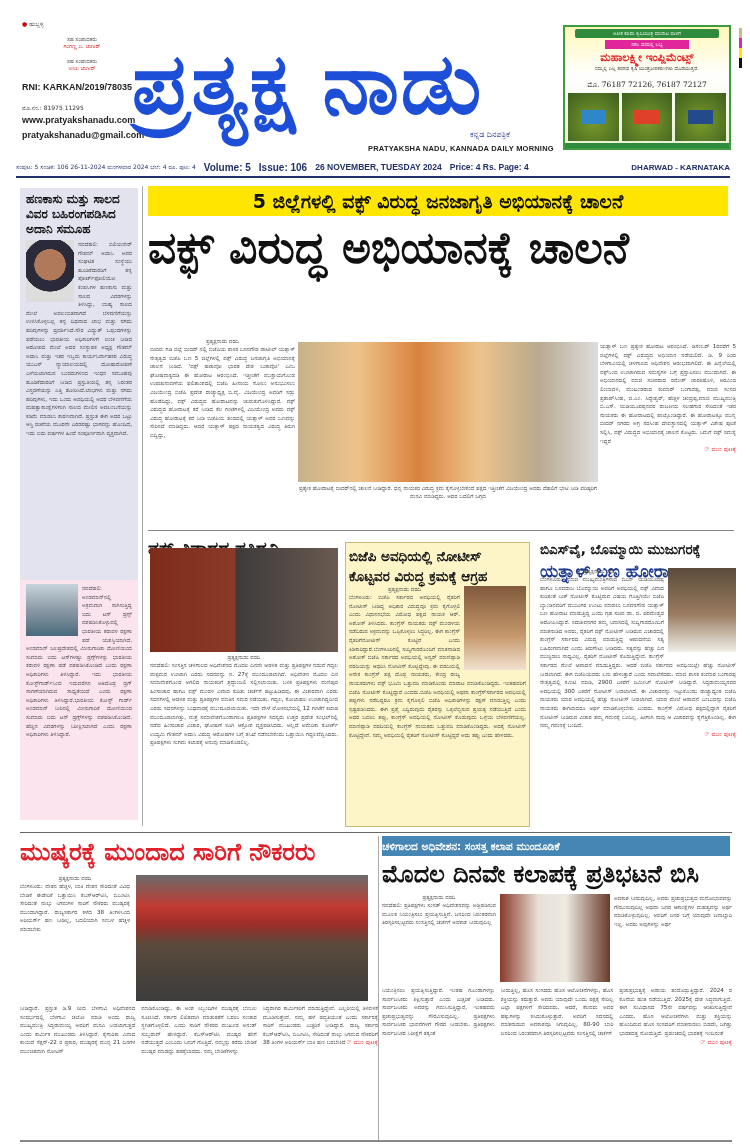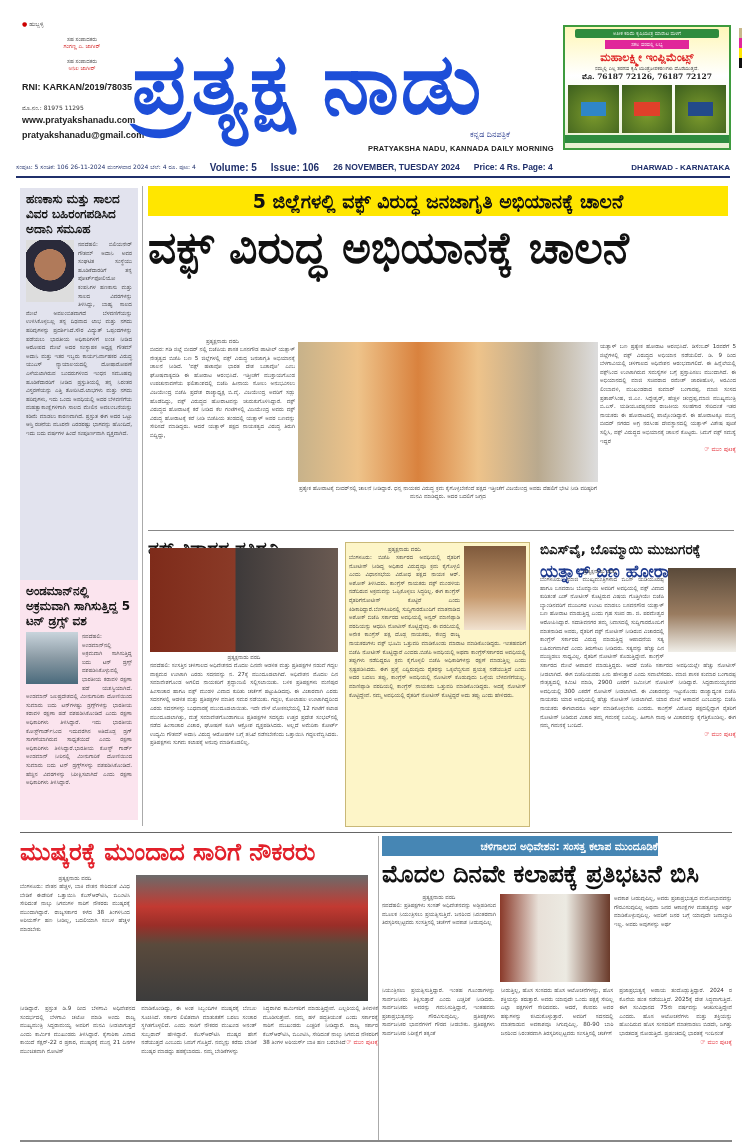--- a/index.html
+++ b/index.html
@@ -14,28 +14,28 @@
 #mast-left .phone{font-size:6px;margin-top:10px}
 #mast-left .web{font-family:"Liberation Sans",sans-serif;font-weight:bold;font-size:9px;margin-top:3px;color:#222}
 #logo{left:132px;top:34px;width:420px;height:100px;color:#1d4ed8;font-family:Liberation Sans, sans-serif;font-weight:bold;font-size:84px;line-height:100px;letter-spacing:2px;white-space:nowrap}
 #logo-sub1{left:470px;top:130px;font-size:8px;color:#2a3c8f}
 #logo-sub2{left:368px;top:144px;font-size:7.5px;font-weight:bold;font-family:"Liberation Sans",sans-serif;color:#222;letter-spacing:.2px}
 #ad{left:563px;top:25px;width:168px;height:125px;border:2px solid #3e9b3e;background:linear-gradient(#fff7b8,#fff 40%,#e8f0d0);overflow:hidden}
 #ad .top{background:#2e8b3e;color:#fff;font-size:5px;text-align:center;margin:2px 10px;padding:1px;border-radius:2px}
 #ad .tag{background:#e0269a;color:#fff;font-size:5px;text-align:center;margin:2px 40px;padding:1px}
 #ad .name{color:#d22;font-weight:bold;font-size:11px;text-align:center;margin-top:2px}
 #ad .desc{font-size:5px;text-align:center;margin-top:1px}
-#ad .ph{font-weight:bold;font-size:7.5px;text-align:center;margin-top:0;font-family:"DejaVu Serif",serif}
+#ad .ph{font-weight:normal;font-size:7.5px;text-align:center;margin-top:8px;font-family:"DejaVu Serif",serif}
 #ad .imgs{display:flex;gap:3px;margin:3px 3px 0}
 #ad .imgs div{flex:1;height:48px;background:radial-gradient(circle at 50% 60%,#7c9a2c,#3c5f1e);position:relative}
 #ad .imgs div span{position:absolute;left:25%;top:35%;width:50%;height:30%}
 #ad .foot{background:#2e8b3e;height:8px;margin-top:2px}
 #regmarks{left:739px;top:28px;width:3px;height:40px;background:linear-gradient(#c8b88a 0 25%,#e0269a 25% 50%,#ffe600 50% 75%,#111 75%)}
 
-#dateline{left:16px;top:158px;width:714px;height:20px;border-bottom:2px solid #20306b;display:flex;align-items:center;gap:14px;font-size:6px;color:#20306b;white-space:nowrap}
+#dateline{left:16px;top:158px;width:714px;height:20px;border-bottom:2px solid #20306b;display:flex;align-items:center;gap:8px;font-size:6px;color:#20306b;white-space:nowrap}
 #dateline .big{font-family:"Liberation Sans",sans-serif;font-weight:bold;font-size:10px}
 #dateline .med{font-family:"Liberation Sans",sans-serif;font-weight:bold;font-size:8.5px}
 #dateline .loc{margin-left:auto;font-family:"Liberation Sans",sans-serif;font-weight:bold;font-size:8px}
 
 .side{background:#e2e3ee;padding:4px 6px}
 #side1{left:20px;top:188px;width:118px;height:485px}
 #side2{left:20px;top:580px;width:118px;height:240px;background:#fbe4ee}
 .sideh{font-weight:bold;font-size:12px;line-height:1.25;color:#111;margin-bottom:3px}
 .photo{background:#888;float:left;margin:0 4px 2px 0}
 .txt{font-size:5.6px;line-height:8.6px;color:#333;text-align:justify}
@@ -61,21 +61,21 @@
 #s4-head{left:540px;top:538px;width:200px;font-weight:bold;font-size:13.5px;line-height:22px;color:#111;white-space:nowrap}
 #s4-head .blue{color:#1f3b8f;font-size:17px}
 #s4-photo{right:14px;top:568px;width:68px;height:84px;background:linear-gradient(#5a4a3a,#9a7c60 55%,#f0eee8)}
 #s4-text{left:540px;top:568px;width:196px}
 
 #b1-head{left:20px;top:838px;width:360px;font-weight:bold;font-size:24px;color:#e2202a;white-space:nowrap}
 #b1-text{left:20px;top:875px;width:110px}
 #b1-photo{left:136px;top:875px;width:232px;height:126px;background:linear-gradient(#6b6b6b 0,#c23a32 25%,#9a2e28 40%,#5a4a3c 55%,#3c3c3c 100%)}
 #b1-bottom{left:20px;top:1004px;width:358px;display:flex;gap:6px}
 #b1-bottom .txt{flex:1}
-#b2-kicker{left:382px;top:836px;width:276px;height:20px;background:#4686b4;color:#fff;font-weight:bold;font-size:10.5px;line-height:20px;text-align:right;white-space:nowrap}
+#b2-kicker{left:382px;top:836px;width:348px;height:20px;background:#4686b4;color:#fff;font-weight:bold;font-size:10.5px;line-height:20px;text-align:left;white-space:nowrap}
 #b2-head{left:382px;top:856px;width:360px;font-weight:bold;font-size:24px;line-height:36px;color:#111;white-space:nowrap}
 #b2-photo{left:500px;top:894px;width:110px;height:88px;background:linear-gradient(90deg,#8a3a2a 0,#e8e0d8 35%,#eceae2 60%,#6a3a2a 100%)}
 #b2-col1{left:382px;top:894px;width:114px}
 #b2-col3{left:614px;top:894px;width:118px}
 #b2-bottom{left:382px;top:986px;width:350px;display:flex;gap:6px}
 #b2-bottom .txt{flex:1}
 #vline1{left:142px;top:186px;width:1px;height:640px;background:#aaa}
 #vline2{left:378px;top:836px;width:1px;height:306px;background:#aaa}
 #footline{left:20px;top:1140px;width:712px;height:2px;background:#888}
 </style>
@@ -131,21 +131,20 @@
   <span class="med">Price: 4 Rs. Page: 4</span>
   <span class="loc">DHARWAD - KARNATAKA</span>
 </div>
 
 <div id="side1" class="abs side">
   <div class="sideh">ಹಣಕಾಸು ಮತ್ತು ಸಾಲದ ವಿವರ ಬಹಿರಂಗಪಡಿಸಿದ ಅದಾನಿ ಸಮೂಹ</div>
   <div class="photo" style="width:48px;height:62px;background:radial-gradient(circle at 50% 40%,#b07a5a 0 35%,#2a2a3a 36% 60%,#ddd 61%)"></div>
   <div class="txt">ನವದೆಹಲಿ: ಬಿಲಿಯನೇರ್ ಗೌತಮ್ ಅದಾನಿ ಅವರ ಸಂಘಟಿತ ಸಂಸ್ಥೆಯು ಹೂಡಿಕೆದಾರರಿಗೆ ತನ್ನ ಪೋರ್ಟ್‌ಫೋಲಿಯೋ ಕಂಪನಿಗಳ ಹಣಕಾಸು ಮತ್ತು ಸಾಲದ ವಿವರಗಳನ್ನು ತಿಳಿಸಿದ್ದು, ಬಾಹ್ಯ ಸಾಲದ ಮೇಲೆ ಅವಲಂಬಿತವಾಗದೆ ಬೆಳವಣಿಗೆಯನ್ನು ಉಳಿಸಿಕೊಳ್ಳಬಲ್ಲ ತನ್ನ ದಿಢವಾದ ಲಾಭ ಮತ್ತು ನಗದು ಹರಿವುಗಳನ್ನು ಪ್ರದರ್ಶಿಸಿದೆ.ಸೌರ ವಿದ್ಯುತ್ ಒಪ್ಪಂದಗಳನ್ನು ಪಡೆಯಲು ಭಾರತೀಯ ಅಧಿಕಾರಿಗಳಿಗೆ ಲಂಚ ನೀಡಿದ ಆರೋಪದ ಮೇಲೆ ಅದರ ಸಂಸ್ಥಾಪಕ ಅಧ್ಯಕ್ಷ ಗೌತಮ್ ಅದಾನಿ ಮತ್ತು ಇತರ ಇಬ್ಬರು ಕಾರ್ಯನಿರ್ವಾಹಕರ ವಿರುದ್ಧ ಯುಎಸ್ ನ್ಯಾಯಾಲಯದಲ್ಲಿ ದೋಷಾರೋಪಣೆ ಎಳೆಯಲಾಗಿರುವ ಬಂದರುಗಳಿಂದ ಇಂಧನ ಸಮೂಹವು ಹೂಡಿಕೆದಾರರಿಗೆ ನೀಡಿದ ಪ್ರಸ್ತುತಿಯಲ್ಲಿ ತನ್ನ ನಿರಂತರ ವಿಸ್ತರಣೆಯನ್ನು ಎತ್ತಿ ತೋರಿಸಿದೆ.ಲಾಭಗಳು ಮತ್ತು ನಗದು ಹರಿವುಗಳು, ಇದು ಒಂದು ಅವಧಿಯಲ್ಲಿ ಅದರ ಬೆಳವಣಿಗೆಯ ಮಹತ್ವಾಕಾಂಕ್ಷೆಗಳಿಗಾಗಿ ಸಾಲದ ಮೇಲಿನ ಅವಲಂಬನೆಯನ್ನು ಕಡಿಮೆ ಮಾಡಲು ಕಾರಣವಾಗಿದೆ. ಪ್ರಸ್ತುತ ಈಗ ಅದರ ಒಟ್ಟು ಆಸ್ತಿ ರಚನೆಯ ಮೂರನೇ ಎರಡರಷ್ಟು ಭಾಗವನ್ನು ಹೊಂದಿದೆ, ಇದು ಐದು ವರ್ಷಗಳ ಹಿಂದೆ ಸಂಪೂರ್ಣವಾಗಿ ವ್ಯಕ್ತವಾಗಿದೆ.</div>
 </div>
 <div id="side2" class="abs side">
-  <div class="sideh">ಅಂಡಮಾನ್‌ನಲ್ಲಿ ಅಕ್ರಮವಾಗಿ ಸಾಗಿಸುತ್ತಿದ್ದ 5 ಟನ್ ಡ್ರಗ್ಸ್ ವಶ</div>
   <div class="photo" style="width:52px;height:52px;background:linear-gradient(#c9d4dc,#8a9aa4 50%,#4a6a7c)"></div>
   <div class="txt">ನವದೆಹಲಿ: ಅಂಡಮಾನ್‌ನಲ್ಲಿ ಅಕ್ರಮವಾಗಿ ಸಾಗಿಸುತ್ತಿದ್ದ ಐದು ಟನ್ ಡ್ರಗ್ಸ್ ವಶಪಡಿಸಿಕೊಳ್ಳುವಲ್ಲಿ ಭಾರತೀಯ ಕರಾವಳಿ ರಕ್ಷಣಾ ಪಡೆ ಯಶಸ್ವಿಯಾಗಿದೆ. ಅಂಡಮಾನ್ ಜಲಪ್ರದೇಶದಲ್ಲಿ ಮೀನುಗಾರಿಕಾ ದೋಣಿಯಿಂದ ಸುಮಾರು ಐದು ಟನ್‌ಗಳಷ್ಟು ಡ್ರಗ್ಸ್‌ಗಳನ್ನು ಭಾರತೀಯ ಕರಾವಳಿ ರಕ್ಷಣಾ ಪಡೆ ವಶಪಡಿಸಿಕೊಂಡಿದೆ ಎಂದು ರಕ್ಷಣಾ ಅಧಿಕಾರಿಗಳು ತಿಳಿಸಿದ್ದಾರೆ. ಇದು ಭಾರತೀಯ ಕೋಸ್ಟ್‌ಗಾರ್ಡ್‌ನಿಂದ ಇದುವರೆಗಿನ ಅತಿದೊಡ್ಡ ಡ್ರಗ್ ಸಾಗಣೆಯಾಗಿರುವ ಸಾಧ್ಯತೆಯಿದೆ ಎಂದು ರಕ್ಷಣಾ ಅಧಿಕಾರಿಗಳು ತಿಳಿಸಿದ್ದಾರೆ.ಭಾರತೀಯ ಕೋಸ್ಟ್ ಗಾರ್ಡ್ ಅಂಡಮಾನ್ ನೀರಿನಲ್ಲಿ ಮೀನುಗಾರಿಕೆ ದೋಣಿಯಿಂದ ಸುಮಾರು ಐದು ಟನ್ ಡ್ರಗ್ಸ್‌ಗಳನ್ನು ವಶಪಡಿಸಿಕೊಂಡಿದೆ. ಹೆಚ್ಚಿನ ವಿವರಗಳನ್ನು ನಿರೀಕ್ಷಿಸಲಾಗಿದೆ ಎಂದು ರಕ್ಷಣಾ ಅಧಿಕಾರಿಗಳು ತಿಳಿಸಿದ್ದಾರೆ.</div>
 </div>
 <div id="vline1" class="abs"></div>
 
 <div id="kicker" class="abs">5 ಜಿಲ್ಲೆಗಳಲ್ಲಿ ವಕ್ಫ್ ವಿರುದ್ಧ ಜನಜಾಗೃತಿ ಅಭಿಯಾನಕ್ಕೆ ಚಾಲನೆ</div>
 <div id="headline" class="abs">
   <div>ವಕ್ಫ್ ವಿರುದ್ಧ ಅಭಿಯಾನಕ್ಕೆ ಚಾಲನೆ</div>
 </div>
 <div id="lead-col1" class="abs">
@@ -161,20 +160,24 @@
 <div class="abs hr" style="left:148px;top:530px;width:586px"></div>
 
 <div id="s2-head" class="abs">ವಕ್ಫ್ ವಿವಾದದ ಪ್ರತಿಧ್ವನಿ</div>
 <div id="s2-photo" class="abs"></div>
 <div id="s2-text" class="abs">
   <div class="byline">ಪ್ರತ್ಯಕ್ಷನಾಡು ವರದಿ</div>
   <div class="txt">ನವದೆಹಲಿ: ಸಂಸತ್ತಿನ ಚಳಿಗಾಲದ ಅಧಿವೇಶನದ ಮೊದಲ ದಿನವೇ ಆಡಳಿತ ಮತ್ತು ಪ್ರತಿಪಕ್ಷಗಳ ನಡುವೆ ಗದ್ದಲ ವಾಕ್ಸಮರ ಉಂಟಾಗಿ ಎರಡು ಸದನವನ್ನು ನ. 27ಕ್ಕೆ ಮುಂದೂಡಲಾಗಿದೆ. ಅಧಿವೇಶನ ಮೊದಲ ದಿನ ಸಮಾವೇಶಗೊಂಡ ಅಗಲಿದ ನಾಯಕರಿಗೆ ಶ್ರದ್ಧಾಂಜಲಿ ಸಲ್ಲಿಸಲಾಯಿತು. ಬಳಿಕ ಪ್ರತಿಪಕ್ಷಗಳು ಮಣಿಪುರ ಹಿಂಸಾಚಾರ ಹಾಗೂ ವಕ್ಫ್ ಮಂಡಳಿ ವಿವಾದ ಕುರಿತು ಚರ್ಚೆಗೆ ಪಟ್ಟುಹಿಡಿದವು. ಈ ವಿಚಾರವಾಗಿ ಎರಡು ಸದನಗಳಲ್ಲಿ ಆಡಳಿತ ಮತ್ತು ಪ್ರತಿಪಕ್ಷಗಳ ಮಾತಿನ ಸಮರ ನಡೆಯಿತು. ಗದ್ದಲ, ಕೋಲಾಹಲ ಉಂಟಾಗಿದ್ದರಿಂದ ಎರಡು ಸದನಗಳನ್ನು ಬುಧವಾರಕ್ಕೆ ಮುಂದೂಡಲಾಯಿತು. ಇದೇ ವೇಳೆ ಲೋಕಸಭೆಯಲ್ಲಿ 12 ಗಂಟೆಗೆ ಕಲಾಪ ಮುಂದೂಡಲಾಗಿತ್ತು, ಮತ್ತೆ ಸಮಾವೇಶಗೊಂಡಾಗಲೂ ಪ್ರತಿಪಕ್ಷಗಳ ಸದಸ್ಯರು ಉತ್ತರ ಪ್ರದೇಶ ಸಂಭಲ್‌ನಲ್ಲಿ ನಡೆದ ಹಿಂಸಾಚಾರ ವಿಚಾರ, ಘೋಷಣೆ ಕೂಗಿ ಆಕ್ರೋಶ ವ್ಯಕ್ತಪಡಿಸಿದರು. ಅಲ್ಲದೆ ಅಮೆರಿಕಾ ಕೋರ್ಟ್ ಉದ್ಯಮಿ ಗೌತಮ್ ಅದಾನಿ ವಿರುದ್ಧ ಆರೋಪಗಳ ಬಗ್ಗೆ ತನಿಖೆ ನಡೆಸಬೇಕೆಂದು ಒತ್ತಾಯಿಸಿ ಗದ್ದಲವೆಬ್ಬಿಸಿದರು. ಪ್ರತಿಪಕ್ಷಗಳು ಸುಗಮ ಕಲಾಪಕ್ಕೆ ಅನುವು ಮಾಡಿಕೊಡಲಿಲ್ಲ.</div>
 </div>
 
 <div id="s3-box" class="abs">
+  <div id="s3-head">
+    <div>ಬಿಜೆಪಿ ಅವಧಿಯಲ್ಲಿ ನೋಟೀಸ್</div>
+    <div>ಕೊಟ್ಟವರ ವಿರುದ್ಧ ಕ್ರಮಕ್ಕೆ ಆಗ್ರಹ</div>
+  </div>
   <div id="s3-photo"></div>
   <div class="byline">ಪ್ರತ್ಯಕ್ಷನಾಡು ವರದಿ</div>
   <div class="txt">ಬೆಂಗಳೂರು: ಬಿಜೆಪಿ ಸರ್ಕಾರದ ಅವಧಿಯಲ್ಲಿ ರೈತರಿಗೆ ನೋಟೀಸ್ ನೀಡಿದ್ದ ಅಧಿಕಾರ ವಿರುದ್ಧವೂ ಕ್ರಮ ಕೈಗೊಳ್ಳಲಿ ಎಂದು ವಿಧಾನಸಭೆಯ ವಿರೋಧ ಪಕ್ಷದ ನಾಯಕ ಆರ್. ಅಶೋಕ್ ತಿಳಿಸಿದರು. ಕಾಂಗ್ರೆಸ್ ನಾಯಕರು ವಕ್ಫ್ ಮಂಡಳಿಯ ನಡೆದಿರುವ ಅಕ್ರಮವನ್ನು ಒಪ್ಪಿಕೊಳ್ಳಲು ಸಿದ್ಧರಿಲ್ಲ. ಈಗ ಕಾಂಗ್ರೆಸ್ ರೈತರಿಗೆನೋಟೀಸ್ ಕೊಟ್ಟಿರೆ ಎಂದು ಕಿಡಿಕಾರಿದ್ದಾರೆ.ಬೆಂಗಳೂರಿನಲ್ಲಿ ಸುದ್ದಿಗಾರರೊಂದಿಗೆ ಮಾತನಾಡಿದ ಅಶೋಕ್ ಬಿಜೆಪಿ ಸರ್ಕಾರದ ಅವಧಿಯಲ್ಲಿ ಅನ್ವರ್ ಮಾಣಿಪ್ಪಾಡಿ ವರದಿಯನ್ನು ಆಧರಿಸಿ ನೋಟೀಸ್ ಕೊಟ್ಟಿದ್ದೇವು. ಈ ವರದಿಯಲ್ಲಿ ಅನೇಕ ಕಾಂಗ್ರೆಸ್ ಪಕ್ಷ ದೊಡ್ಡ ನಾಯಕರು, ಕೇಂದ್ರ ರಾಜ್ಯ ನಾಯಕರುಗಳು ವಕ್ಫ್ ಭೂಮಿ ಒತ್ತುವರಿ ಮಾಡಿಕೊಂಡು ಮಾರಾಟ ಮಾಡಿಕೊಂಡಿದ್ದರು. ಇಂತಹವರಿಗೆ ಬಿಜೆಪಿ ನೋಟೀಸ್ ಕೊಟ್ಟಿದ್ದಾರೆ ಎಂದರು.ಬಿಜೆಪಿ ಅವಧಿಯಲ್ಲಿ ಅಥವಾ ಕಾಂಗ್ರೆಸ್‌ಸರ್ಕಾರದ ಅವಧಿಯಲ್ಲಿ ತಪ್ಪುಗಳು ನಡೆದಿದ್ದರೂ ಕ್ರಮ ಕೈಗೊಳ್ಳಲಿ ಬಿಜೆಪಿ ಅಧಿಕಾರಿಗಳನ್ನು ರಕ್ಷಣೆ ಮಾಡುತ್ತಿಲ್ಲ ಎಂದು ಸ್ಪಷ್ಟಪಡಿಸಿದರು. ಈಗ ಪ್ರಶ್ನೆ ಎದ್ದಿರುವುದು ರೈತರನ್ನು ಒಕ್ಕಲೆಬ್ಬಿಸುವ ಪ್ರಯತ್ನ ನಡೆಯುತ್ತಿದೆ ಎಂದು ಅದರ ಬದಲು ತಪ್ಪು, ಕಾಂಗ್ರೆಸ್ ಅವಧಿಯಲ್ಲಿ ನೋಟೀಸ್ ಕೊಡುವುದು ಒಳ್ಳೆಯ ಬೆಳವಣಿಗೆಯಲ್ಲ. ಮಾಣಿಪ್ಪಾಡಿ ವರದಿಯಲ್ಲಿ ಕಾಂಗ್ರೆಸ್ ನಾಯಕರು ಒತ್ತುವರಿ ಮಾಡಿಕೊಂಡಿದ್ದರು. ಅದಕ್ಕೆ ನೋಟೀಸ್ ಕೊಟ್ಟಿದ್ದೇವೆ. ನಮ್ಮ ಅವಧಿಯಲ್ಲಿ ರೈತರಿಗೆ ನೋಟೀಸ್ ಕೊಟ್ಟಿದ್ದರೆ ಅದು ತಪ್ಪು ಎಂದು ಹೇಳಿದರು.</div>
 </div>
 
 <div id="s4-head" class="abs">
   <div>ಬಿಎಸ್‌ವೈ, ಬೊಮ್ಮಾಯಿ ಮುಜುಗರಕ್ಕೆ</div>
   <div class="blue">ಯತ್ನಾಳ್ ಬಣ ಹೋರಾಟ</div>
 </div>
 <div id="s4-photo" class="abs"></div>

